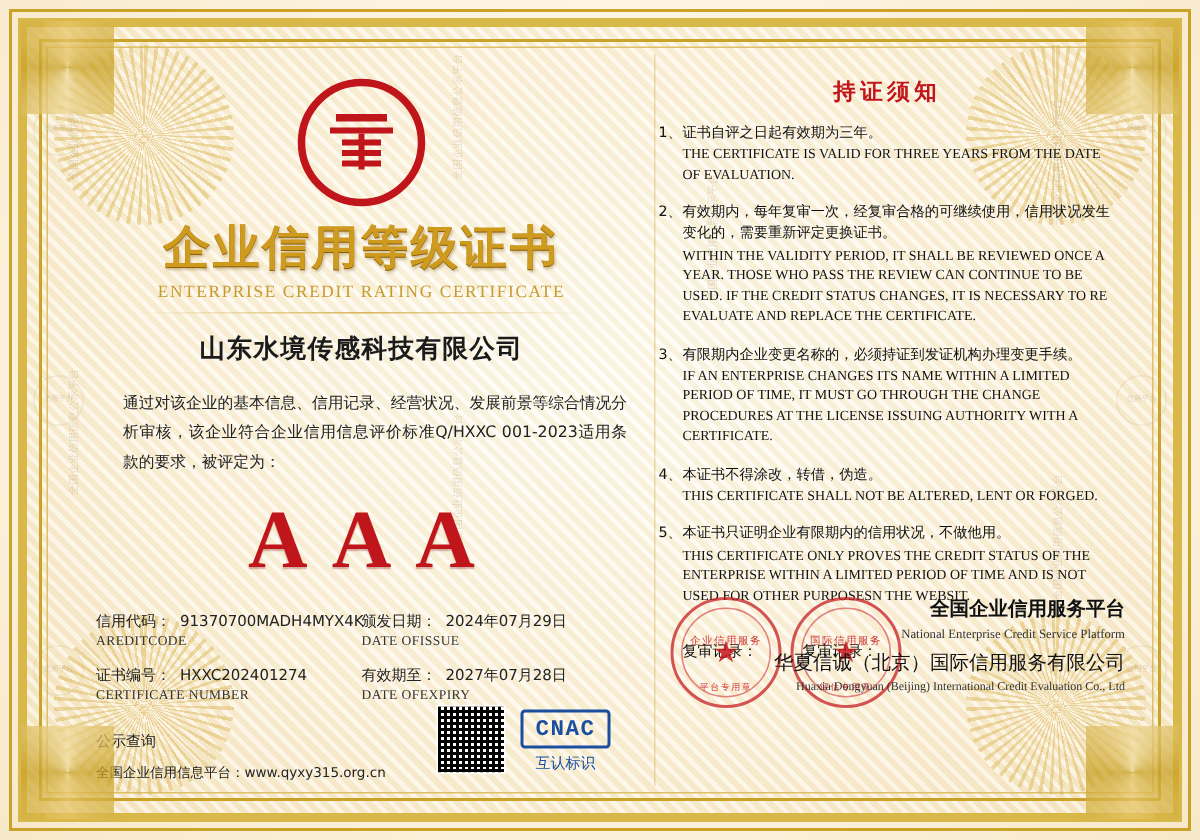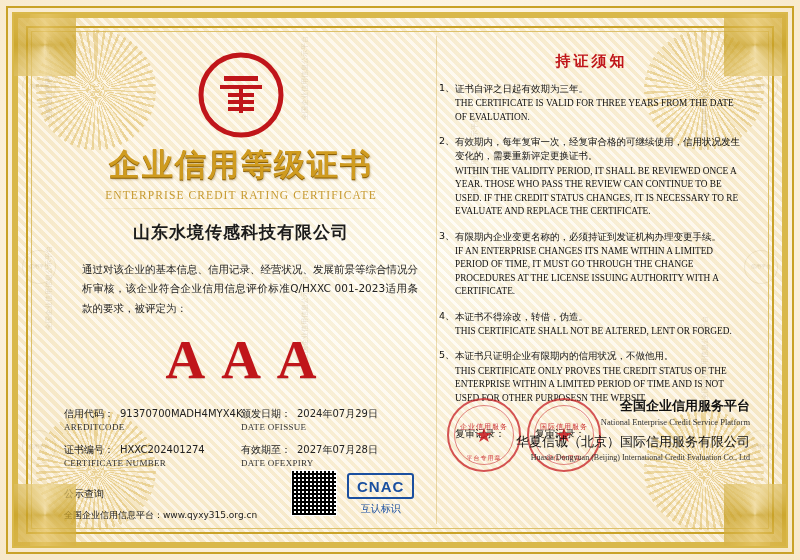--- a/index.html
+++ b/index.html
@@ -141,21 +141,21 @@
     width:46px; height:46px;
     background:
       conic-gradient(#000 0 0) 0 0/0 0,
       repeating-linear-gradient(0deg,#000 0 2px, #fff 2px 4px),
       repeating-linear-gradient(90deg,#000 0 2px,#fff 2px 4px);
     background-blend-mode: multiply;
     border:1px solid #fff;
   }
   .cnac-box { text-align:center; }
   .cnac {
-    border:2px solid #1a4fa0; color:#1a4fa0; font-family:Liberation Sans, sans-serif;
+    border:2px solid #1a4fa0; color:#1a4fa0; font-family:Liberation Mono, monospace;
     font-weight:bold; font-size:15px; letter-spacing:1px; padding:3px 8px 2px; border-radius:3px;
     display:inline-block;
   }
   .cnac-sub { font-family:"DejaVu Sans", sans-serif; font-size:10px; color:#1a4fa0; margin-top:3px; }
 
   
   .notes-title-cn {
     text-align:center; font-family:"DejaVu Sans", sans-serif; font-weight:bold;
     font-size:15px; color:#c0151a; letter-spacing:3px;
   }

